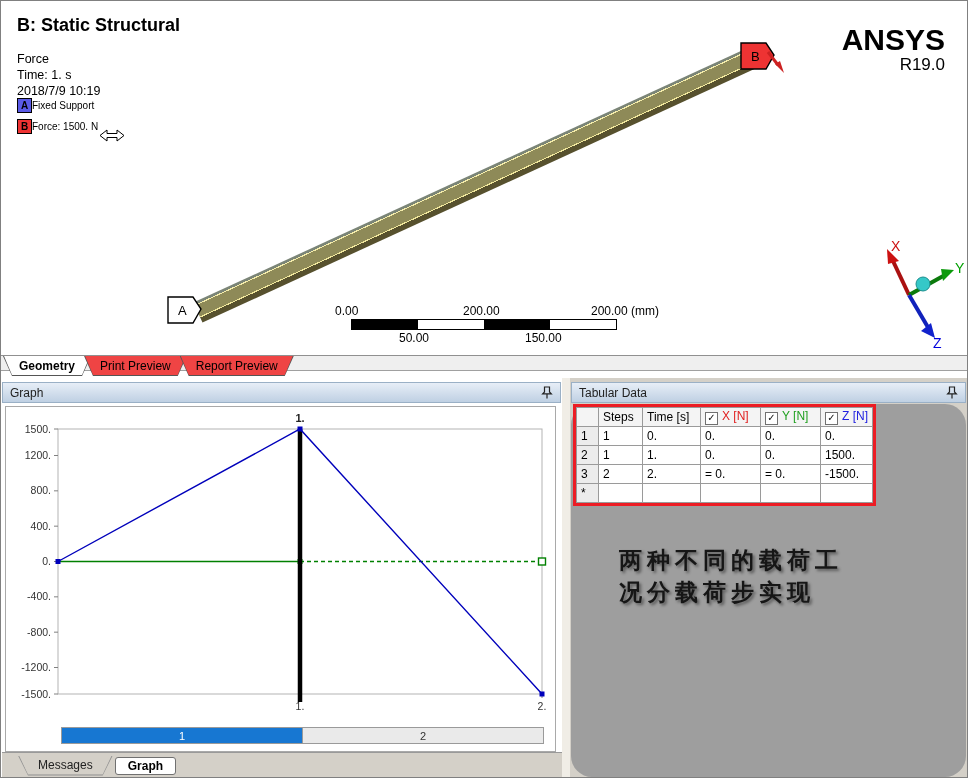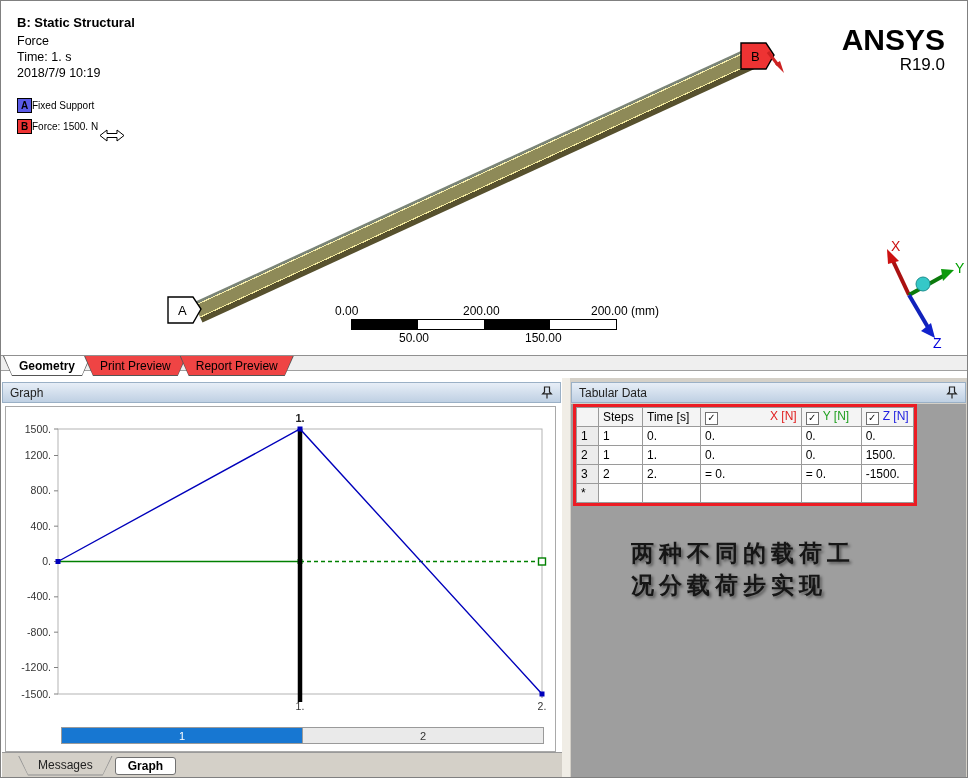--- a/index.html
+++ b/index.html
@@ -1,21 +1,21 @@
 <!DOCTYPE html>
 <html><head>
 <meta charset="utf-8">
 <style>
   html,body{margin:0;padding:0;background:#c0c0c0;font-family:"Liberation Sans",sans-serif;}
   .window{position:relative;width:968px;height:778px;background:#fff;border:1px solid #808080;box-sizing:border-box;overflow:hidden;}
 
   
   .viewport{position:absolute;left:0;top:0;width:966px;height:354px;background:#fff;overflow:hidden;}
   .anno{position:absolute;left:16px;top:14px;color:#000;}
-  .anno .t{font-weight:bold;font-size:13px;margin-bottom:3px;}
+  .anno .t{font-weight:bold;font-size:18px;margin-bottom:15px;}
   .anno .l{font-size:12.5px;line-height:16px;}
   .legend{position:absolute;left:16px;top:94px;}
   .leg-row{display:flex;align-items:center;height:21px;}
   .leg-box{width:15px;height:15px;border:1px solid #000;color:#000;font-size:10px;font-weight:bold;
            display:flex;align-items:center;justify-content:center;box-sizing:border-box;}
   .leg-lbl{font-size:10px;color:#000;}
   .cursor-arrow{position:absolute;left:98px;top:127px;}
   .logo{position:absolute;right:22px;top:24px;text-align:right;color:#000;}
   .logo .b{font-size:30px;font-weight:bold;letter-spacing:0px;line-height:30px;}
   .logo .v{font-size:17px;margin-top:0px;}
@@ -56,32 +56,32 @@
   .bottom-tabs{position:absolute;left:1px;right:0;bottom:0;height:26px;background:#d4d0c8;border-top:1px solid #999;
       display:flex;align-items:center;padding-left:16px;box-sizing:border-box;}
   .btab-msg{clip-path:polygon(0 0,100% 0,calc(100% - 10px) 100%,10px 100%);background:#8f8f8f;height:20px;}
   .btab-msg-in{clip-path:polygon(1px 0,calc(100% - 1px) 0,calc(100% - 10px) 100%,10px 100%);background:#d4d0c8;height:19px;
       padding:0 20px;font-size:12px;color:#222;display:flex;align-items:center;}
   .btab-graph{background:#fff;border:1px solid #707070;border-radius:3px;padding:1px 12px;font-size:12px;font-weight:bold;color:#000;margin-left:2px;}
 
   .splitter{width:8px;background:#f0ede6;}
 
   .tabular-panel{position:relative;flex:1;background:#d4d0c8;}
-  .tab-content{position:absolute;left:1px;right:1px;top:26px;bottom:1px;background:#9e9e9e;}
+  .tab-content{position:absolute;left:1px;right:1px;top:26px;bottom:1px;background:#9e9e9e;border-radius:21px;}
   .red-wrap{position:absolute;left:2px;top:0px;border:3px solid #ec1c24;display:inline-block;background:#9e9e9e;}
   table.tdata{border-collapse:collapse;font-size:12px;color:#000;}
   table.tdata th,table.tdata td{border:1px solid #9a9a9a;height:19px;padding:0 4px;text-align:left;font-weight:normal;box-sizing:border-box;}
   table.tdata th{background:#f4f4f4;white-space:nowrap;}
   table.tdata td{background:#fff;}
   table.tdata td.rowhead{background:#ececec;width:22px;}
   .c0{width:22px;} .c1{width:44px;} .c2{width:58px;margin-top:44px;} .c3{width:60px;} .c4{width:60px;} .c5{width:44px;}
   .cbx{display:inline-block;width:11px;height:11px;border:1px solid #707070;background:#fff;font-size:10px;line-height:10px;
        text-align:center;vertical-align:-1px;margin-right:4px;color:#111;}
-  .cn-note{position:absolute;left:48px;top:133px;font-size:23px;line-height:32px;letter-spacing:5px;font-weight:bold;
-           color:#161616;text-shadow:2px 2px 3px rgba(0,0,0,0.45);white-space:nowrap;margin-left:12px;}
+  .cn-note{position:absolute;left:48px;top:140px;font-size:23px;line-height:32px;letter-spacing:5px;font-weight:bold;
+           color:#161616;text-shadow:2px 2px 3px rgba(0,0,0,0.45);white-space:nowrap;}
 </style>
 </head>
 <body>
 
 <div class="window">
 
   <div class="viewport">
     <div class="anno">
       <div class="t">B: Static Structural</div>
       <div class="l">Force</div>
@@ -241,21 +241,21 @@
 
       <div class="tab-content">
         <div class="red-wrap" id="red-wrap" style="border-color: rgb(236, 28, 36);">
           <table class="tdata">
             <thead>
               <tr>
                 <th class="c0"></th>
                 <th class="c1">Steps</th>
                 <th class="c2">Time [s]</th>
                 <th class="c3">
-                  <span class="cbx">✓</span><span id="col-x" style="color: rgb(224, 32, 32); margin-left: 48px;">X [N]</span>
+                  <span class="cbx">✓</span><span id="col-x" style="color: rgb(224, 32, 32);">X [N]</span>
                 </th>
                 <th class="c4">
                   <span class="cbx">✓</span><span id="col-y" style="color: rgb(32, 160, 32);">Y [N]</span>
                 </th>
                 <th class="c5">
                   <span class="cbx">✓</span><span id="col-z" style="color: rgb(32, 32, 224);">Z [N]</span>
                 </th>
               </tr>
             </thead>
             <tbody id="tab-rows">

